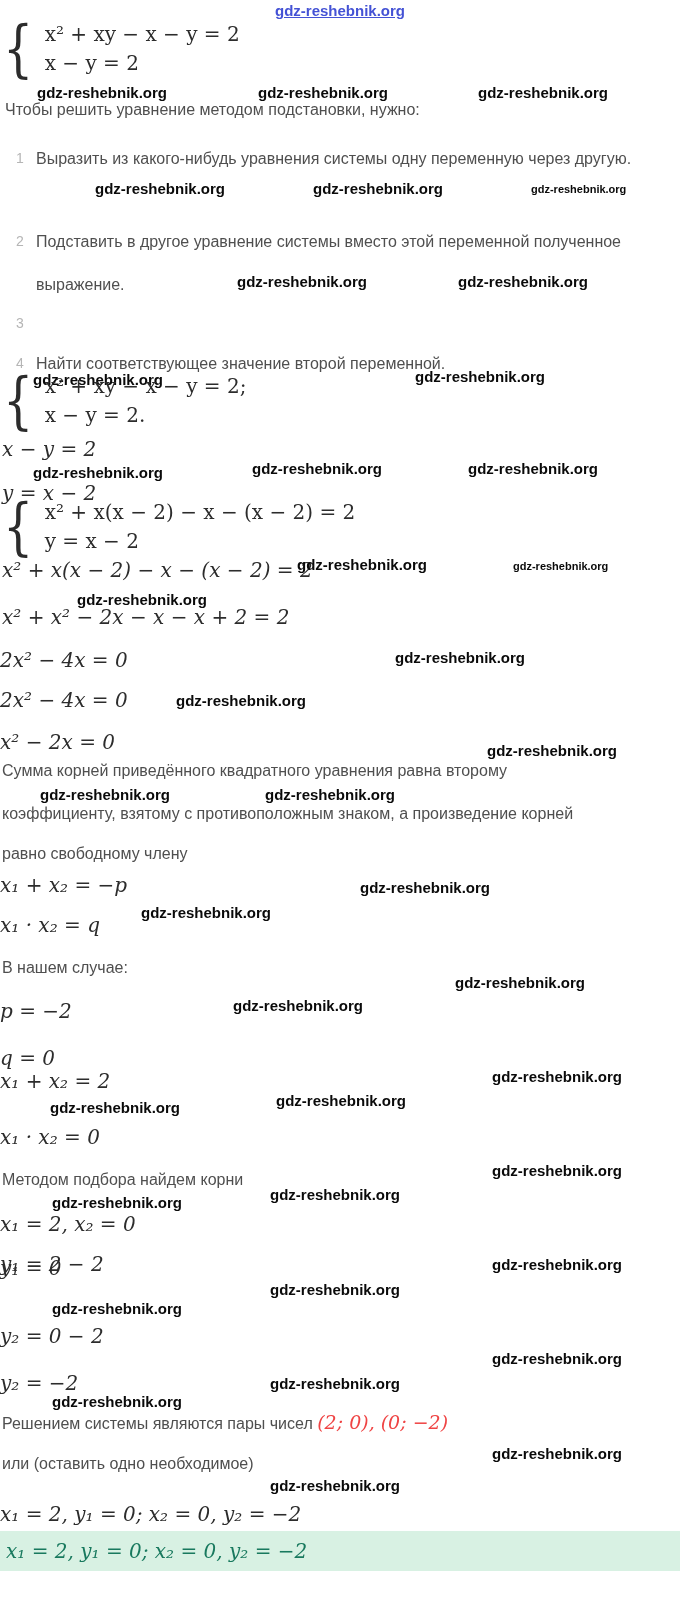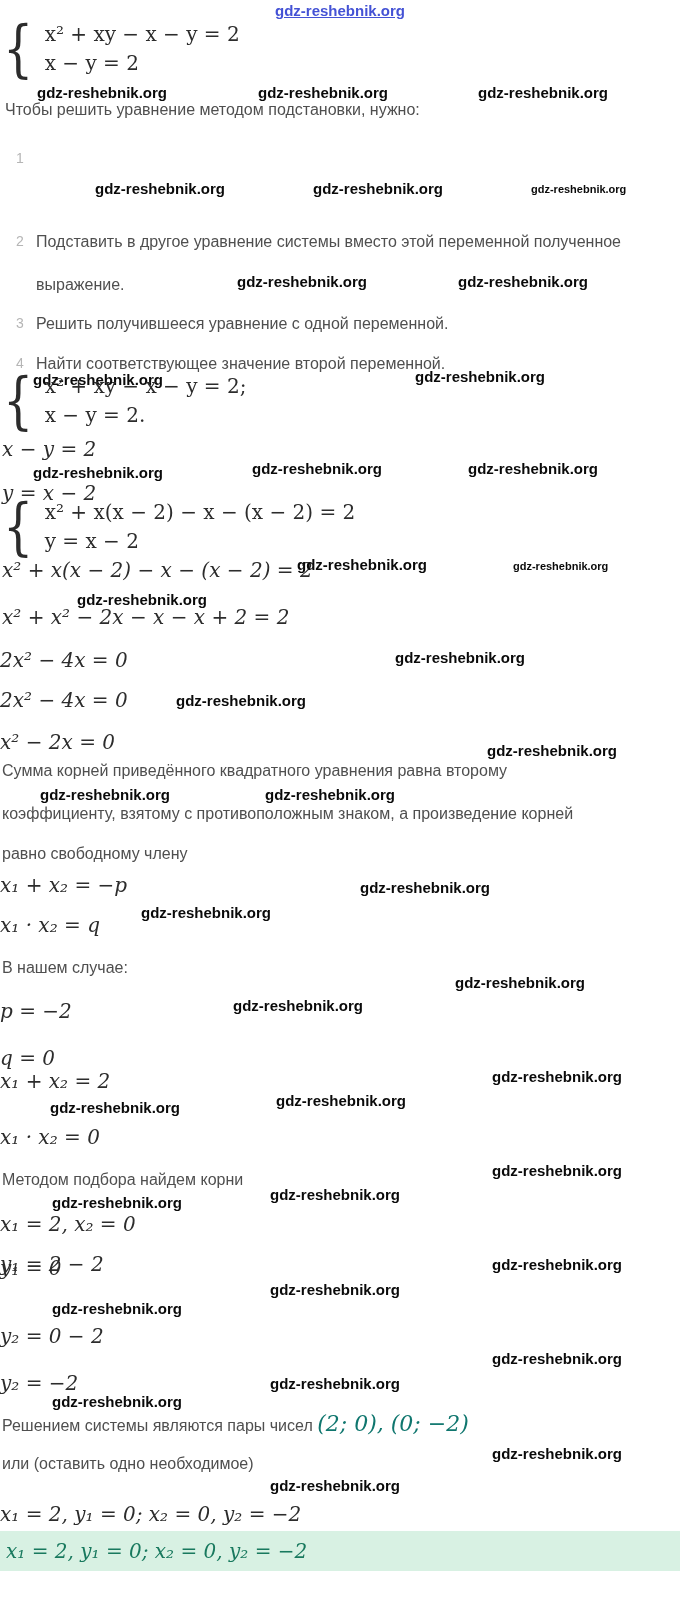--- a/index.html
+++ b/index.html
@@ -39,22 +39,22 @@
     position:absolute;
     font-family:"DejaVu Serif", serif;
     font-style:italic;
     font-size:20px;
     color:#2c2c2c;
     white-space:nowrap;
   }
   .eq-inline{
     font-family:"DejaVu Serif", serif;
     font-style:italic;
-    font-size:22px;
-    color:#0f766e;
+    font-size:19px;
+    color:#ef4444;
   }
   .sys{
     position:absolute;
     display:flex;
     align-items:center;
   }
   .brace{
     font-family:"DejaVu Serif", serif;
     font-style:normal;
     font-size:56px;
@@ -116,31 +116,31 @@
     </span>
   </div>
 
   <span class="wm" style="left:37px;top:84px">gdz-reshebnik.org</span>
   <span class="wm" style="left:258px;top:84px">gdz-reshebnik.org</span>
   <span class="wm" style="left:478px;top:84px">gdz-reshebnik.org</span>
 
   <div class="txt" style="left:5px;top:101px">Чтобы решить уравнение методом подстановки, нужно:</div>
 
   <span class="step-num" style="left:16px;top:150px">1</span>
+  <div class="step-text" style="left:36px;top:137px">Выразить из какого-нибудь уравнения системы одну переменную через другую.</div>
   <span class="wm" style="left:95px;top:180px">gdz-reshebnik.org</span>
   <span class="wm" style="left:313px;top:180px">gdz-reshebnik.org</span>
   <span class="wm sm" style="left:531px;top:183px">gdz-reshebnik.org</span>
 
   <span class="step-num" style="left:16px;top:233px">2</span>
   <div class="step-text" style="left:36px;top:220px">Подставить в другое уравнение системы вместо этой переменной полученное выражение.</div>
   <span class="wm" style="left:237px;top:273px">gdz-reshebnik.org</span>
   <span class="wm" style="left:458px;top:273px">gdz-reshebnik.org</span>
 
   <span class="step-num" style="left:16px;top:315px">3</span>
-  <div class="step-text" style="left:36px;top:302px">Решить получившееся уравнение с одной переменной.</div>
 
   <span class="step-num" style="left:16px;top:355px">4</span>
   <div class="step-text" style="left:36px;top:342px">Найти соответствующее значение второй переменной.</div>
 
   <span class="wm" style="left:33px;top:371px">gdz-reshebnik.org</span>
   <span class="wm" style="left:415px;top:368px">gdz-reshebnik.org</span>
 
   <div class="sys" style="left:3px;top:372px">
     <span class="brace">{</span>
     <span class="sys-rows">

